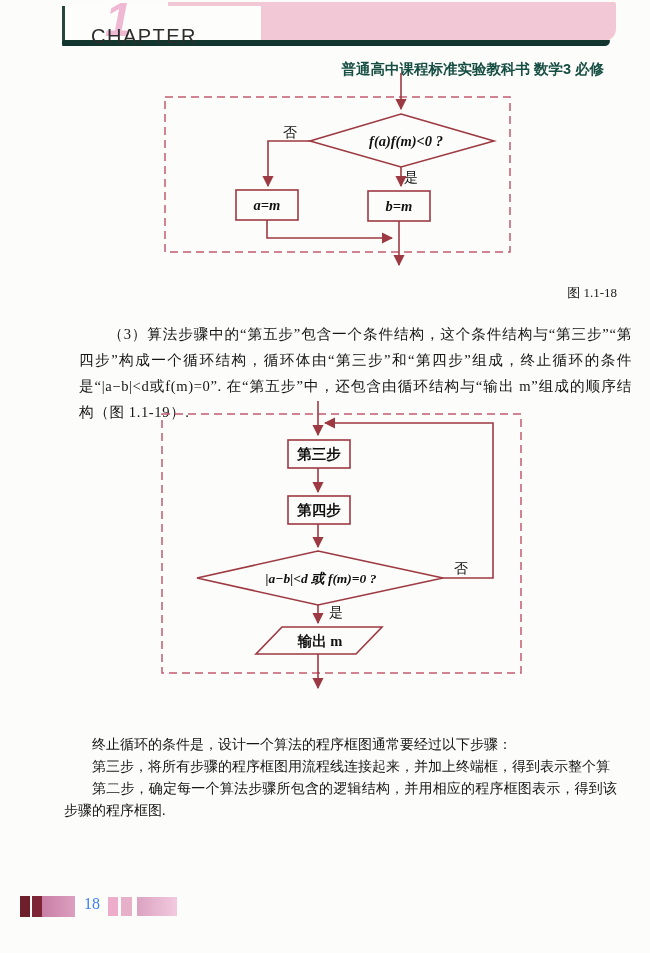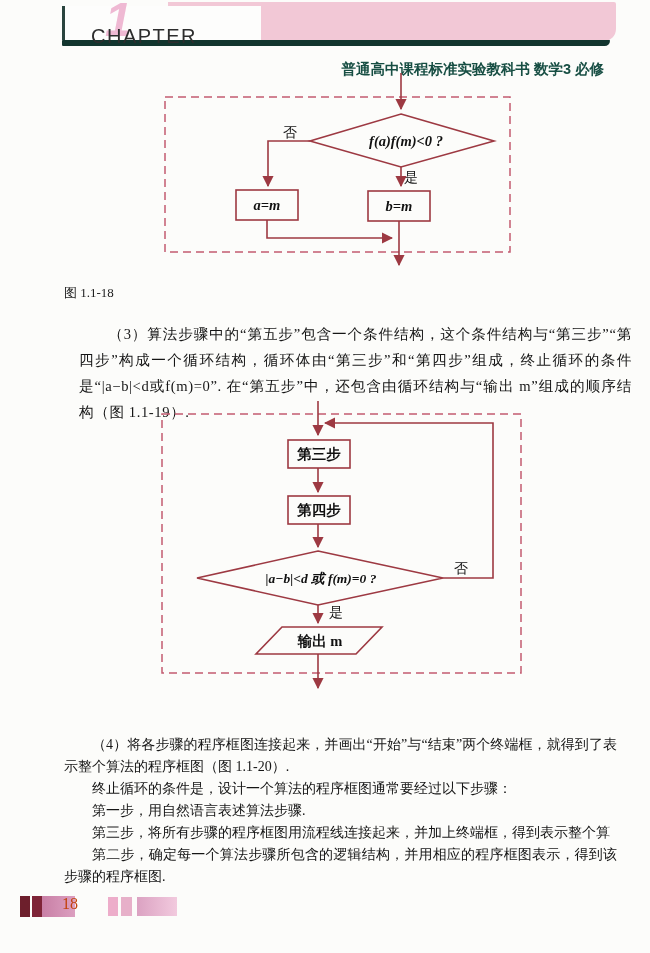--- a/index.html
+++ b/index.html
@@ -46,21 +46,21 @@
   .fc .shape  { stroke:#9d3942; stroke-width:1.6; fill:#fcfcfa; }
   .fc .dashed { stroke:#c25b70; stroke-width:1.5; fill:none; stroke-dasharray:8 5; }
   .fc text { fill:#111; }
   .fc .math  { font-family:"Liberation Serif",serif; font-style:italic; font-weight:600; font-size:14.5px; }
   .fc .math2 { font-family:"Liberation Serif",serif; font-style:italic; font-weight:600; font-size:13.5px; }
   .fc .cn      { font-size:14px; font-weight:500; }
   .fc .cn-bold { font-size:14.5px; font-weight:bold; }
 
   
   .caption {
-    position:absolute; left:64px; width:553px; text-align:left;
+    position:absolute; left:64px; width:553px; text-align:right;
     font-size:13px; color:#1c1c1c;
   }
   .para {
     position:absolute; left:64px; width:553px; margin:15px;
     text-align:justify; text-indent:2em;
   }
   #para3 { top:306px; font-size:14.6px; line-height:26px; letter-spacing:0.6px; }
   .bottom-block {
     position:absolute; left:64px; top:734px; width:553px;
     font-size:14px; line-height:22px; text-align:justify;
@@ -70,21 +70,21 @@
   
   .footer { position:absolute; left:0; top:893px; width:650px; height:30px; }
   .fblock { position:absolute; top:3px; height:21px; }
   .fb1 { left:20px;  width:10px; background:#6d1f2c; }
   .fb2 { left:32px;  width:10px; background:#7e2437; }
   .fb3 { left:42px;  width:33px; background:linear-gradient(90deg,#c87fa5,#dc9fc0); }
   .fb4 { left:108px; width:10px; height:19px; top:4px; background:#edadca; }
   .fb5 { left:121px; width:11px; height:19px; top:4px; background:#e7b0c9; }
   .fb6 { left:137px; width:40px; height:19px; top:4px; background:linear-gradient(90deg,#dba2c2,#f2cade); }
   .page-number {
-    position:absolute; left:62px; top:2px; font-size:16px; color:#c2410c;
+    position:absolute; left:84px; top:2px; font-size:16px; color:#3b82f6;
   }
 </style>
 </head>
 <body>
 
 <div class="page">
 
   <div class="header">
     <div class="header-band"></div>
     <div class="header-shadow"></div>
@@ -141,23 +141,21 @@
     <text class="cn" x="461" y="573" text-anchor="middle">否</text>
     <text class="cn" x="336" y="617" text-anchor="middle">是</text>
     <line class="line" x1="318" y1="605" x2="318" y2="623" marker-end="url(#arr2)"></line>
     <polygon class="shape" points="282,627 382,627 356,654 256,654"></polygon>
     <text class="cn-bold" x="320" y="646" text-anchor="middle">输出 m</text>
     <line class="line" x1="318" y1="654" x2="318" y2="688" marker-end="url(#arr2)"></line>
   </svg>
 
 
   <div class="bottom-block">
-    <p>（4）将各步骤的程序框图连接起来，并画出“开始”与“结束”两个终端框，就得到了表示整个算法的程序框图（图 1.1-20）.</p>
     <p>终止循环的条件是，设计一个算法的程序框图通常要经过以下步骤：</p>
-    <p>第一步，用自然语言表述算法步骤.</p>
     <p>第三步，将所有步骤的程序框图用流程线连接起来，并加上终端框，得到表示整个算</p>
     <p>第二步，确定每一个算法步骤所包含的逻辑结构，并用相应的程序框图表示，得到该步骤的程序框图.</p>
   </div>
 
   <div class="footer">
     <div class="fblock fb1"></div>
     <div class="fblock fb2"></div>
     <div class="fblock fb3"></div>
     <div class="page-number">18</div>
     <div class="fblock fb4"></div>

